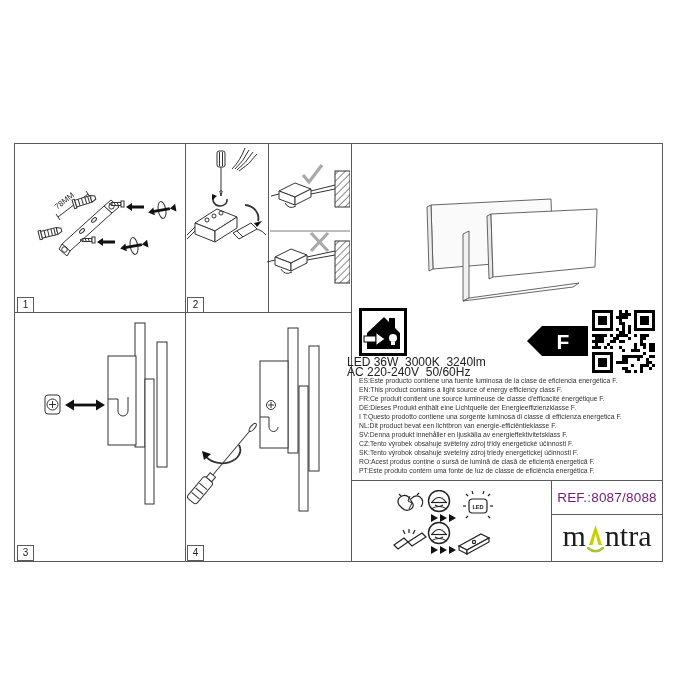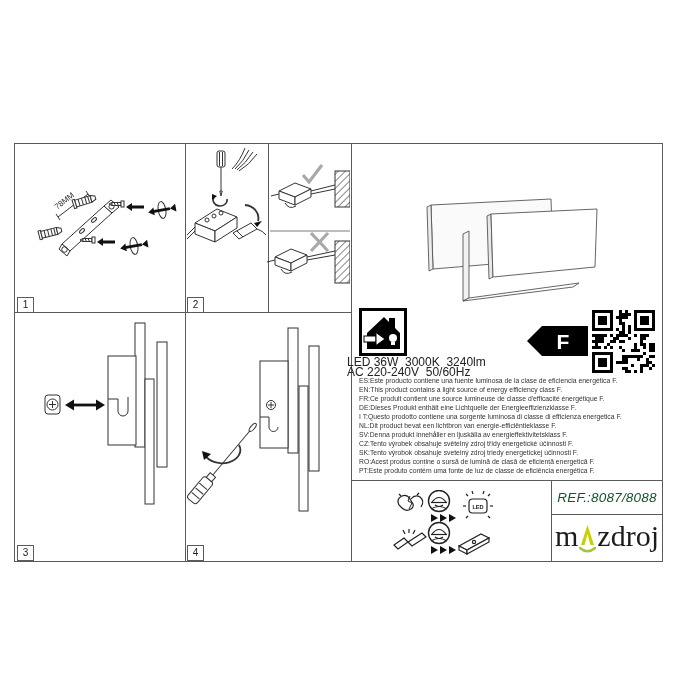--- a/index.html
+++ b/index.html
@@ -11,21 +11,21 @@
          border:1px solid #5a5a5a;background:#fff;}
   .vline,.hline{position:absolute;background:#5a5a5a;}
   .pnum{position:absolute;width:15px;height:14px;border:1px solid #5a5a5a;
         font-size:10px;line-height:14px;text-align:center;color:#222;background:#fff;z-index:3;}
   .psvg{position:absolute;}
   .spec{position:absolute;left:332px;font-size:12px;color:#222;white-space:pre;}
   .langs{position:absolute;left:344px;top:233px;width:302px;}
   .langs div{font-size:6.8px;line-height:8.95px;color:#333;white-space:nowrap;}
   .refcell{position:absolute;left:537px;top:337px;width:110px;height:33px;
            display:flex;align-items:center;justify-content:center;
-           font-size:13.5px;color:#14532d;letter-spacing:.2px;font-style:italic;}
+           font-size:13.5px;color:#701a75;letter-spacing:.2px;}
   .brandcell{position:absolute;left:537px;top:371px;width:110px;height:45px;
              display:flex;align-items:center;justify-content:center;}
   .brand{font-family:"Liberation Serif",serif;font-size:30px;color:#1c1c1c;
          display:flex;align-items:flex-start;line-height:1;}
   .brand svg{margin:2px 1px 0 1px;}
 </style>
 </head>
 <body>
 
 <div class="sheet">
@@ -466,18 +466,18 @@
 
     <div class="refcell">REF.:8087/8088</div>
 
     <div class="brandcell">
       <div class="brand">
         <span>m</span>
         <svg width="17" height="31" viewBox="0 0 17 31">
           <polygon points="8.5,2 15,22 11.4,22 8.5,11 5.6,22 2,22" fill="#c9d000"></polygon>
           <path d="M1,25 Q8.5,31.5 16,25" stroke="#a5c437" stroke-width="2.4" fill="none" stroke-linecap="round"></path>
         </svg>
-        <span>zdroj</span>
+        <span>ntra</span>
       </div>
     </div>
 
   </div>
 </div>
 
 </body></html>

